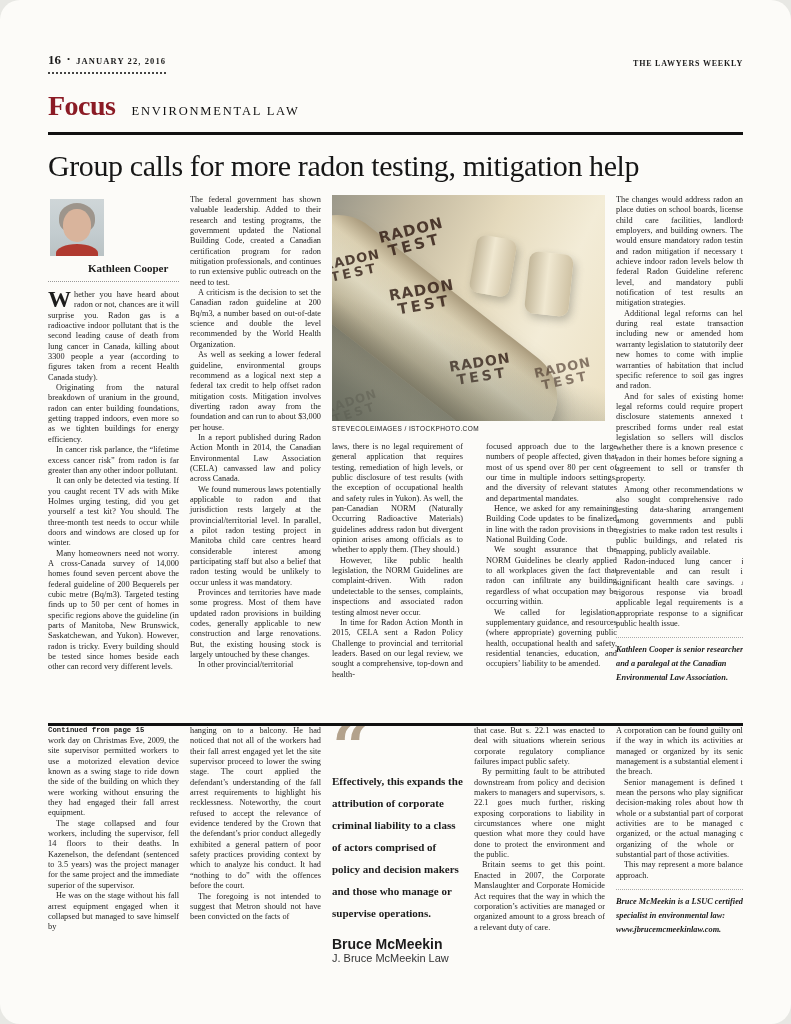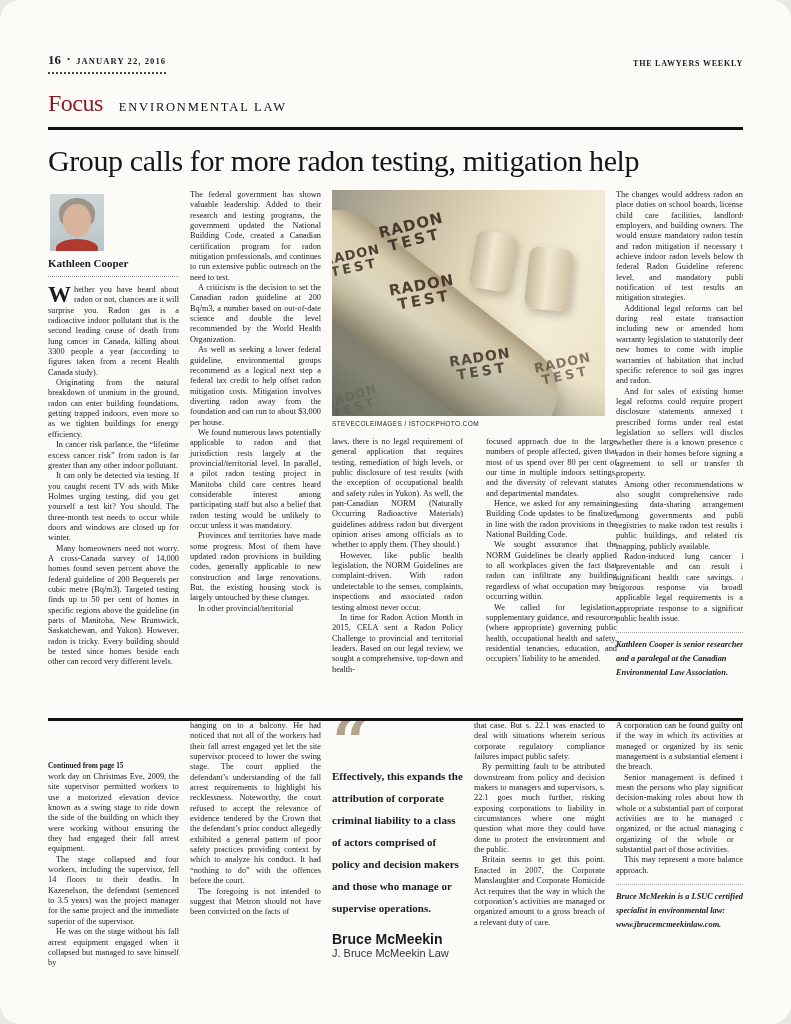--- a/index.html
+++ b/index.html
@@ -9,21 +9,21 @@
   
   .masthead { display:flex; justify-content:space-between; align-items:flex-end; }
   .folio { border-bottom:2px dotted #444; padding-bottom:4px; }
   .folio .pagenum { font-weight:bold; font-size:13px; }
   .folio .dot { font-size:9px; vertical-align:2px; padding:0 2px; }
   .folio .date { font-size:8.5px; font-weight:bold; letter-spacing:1.1px; }
   .pubname { font-size:8px; font-weight:bold; letter-spacing:0.8px; padding-bottom:6px; }
 
   
   .section-row { display:flex; align-items:baseline; margin-top:16px; padding-bottom:10px; border-bottom:3px solid #111; }
-  .section-name { font-size:24px; font-weight:normal; color:#8b1b25; letter-spacing:-0.5px; }
+  .section-name { font-size:28px; font-weight:bold; color:#8b1b25; letter-spacing:-0.5px; }
   .section-topic { font-size:12.5px; letter-spacing:1.8px; margin-left:16px; color:#111; }
 
   
   .headline1 { font-size:30px; font-weight:normal; letter-spacing:-0.4px; margin:14px 0 12px 0; color:#161616; }
 
   
   .cols { display:flex; gap:11px; }
   .col { width:131px; flex:0 0 131px; }
   .colwide { width:273px; flex:0 0 273px; }
   .art1 { height:528px; overflow:hidden; }
@@ -31,21 +31,21 @@
   p.body { font-size:8.3px; line-height:10.35px; text-align:justify; text-indent:8px; }
   p.body.noindent { text-indent:0; }
   .dropcap { float:left; font-size:23px; line-height:18px; font-weight:bold; padding-right:3px; padding-top:1px; }
 
   
   .byline-block { margin-bottom:8px; }
   .portrait { width:54px; height:57px; margin:4px 0 6px 2px; position:relative; overflow:hidden; background:linear-gradient(180deg,#cfd6d8 0%,#c3cccf 60%,#b9c2c4 100%); }
   .portrait .hair { position:absolute; left:9px; top:4px; width:36px; height:30px; border-radius:50% 50% 40% 40%; background:#9d958c; }
   .portrait .face { position:absolute; left:13px; top:10px; width:28px; height:33px; border-radius:48%; background:#d9b49c; }
   .portrait .shirt { position:absolute; left:6px; bottom:-6px; width:42px; height:18px; border-radius:50% 50% 0 0; background:#b03a30; }
-  .author-name { font-weight:bold; font-size:11px; }
+  .author-name { font-weight:bold; font-size:11px;margin-left:40px; }
   .byline-rule { border-bottom:1px dotted #999; height:8px; margin-bottom:6px; }
 
   
   .photo { position:relative; width:273px; height:226px; overflow:hidden;
            background:linear-gradient(115deg,#9b988a 0%,#c2b89f 22%,#e5dabd 48%,#f3ecd7 72%,#ece1c4 100%); }
   .photo .shade { position:absolute; inset:0; background:linear-gradient(35deg, rgba(86,92,82,.78) 0%, rgba(110,114,100,.35) 22%, transparent 48%),
                   linear-gradient(200deg, transparent 60%, rgba(96,100,88,.45) 88%); }
   .tube { position:absolute; left:-36px; top:16px; width:315px; height:100px; transform:rotate(38deg); transform-origin:40px 40px;
           border-radius:50px; background:linear-gradient(to bottom,#a99a7c 0%,#ddd2b4 22%,#efe7cd 50%,#d6c9a9 78%,#9c8e72 100%);
           box-shadow:10px 12px 20px rgba(55,55,45,.4); }
@@ -58,21 +58,21 @@
   .subcols { display:flex; gap:23px; }
 
   .bio { font-size:8.3px; line-height:14px; font-weight:bold; font-style:italic; margin-top:8px; padding-top:5px; border-top:1px dotted #aaa; }
 
   
   .article-divider { border-top:3px solid #111; margin-top:0px; }
   .headline2 { font-size:19.5px; margin:12px 0 14px 0; color:#161616; }
   .headline2 .lead { font-weight:bold; }
 
   .art2 { height:285px; overflow:hidden; }
-  .continued { font-family:Liberation Serif, serif; font-weight:bold; font-size:7.3px; margin-bottom:2px;margin-top:40px; }
+  .continued { font-family:Liberation Mono, monospace; font-weight:bold; font-size:7.3px; margin-bottom:2px; }
 
   
   .pullquote { padding-top:6px; }
   .quote-mark { font-family:"DejaVu Serif", serif; font-size:64px; line-height:30px; height:38px; color:#b3a28c; font-weight:bold; }
   .quote-text { font-size:11px; line-height:22px; font-weight:bold; color:#1d1d1d; text-align:left; }
   .quote-name { font-family:"Liberation Sans", sans-serif; font-weight:bold; font-size:14px; margin-top:12px; }
   .quote-org { font-family:"Liberation Sans", sans-serif; font-size:11px; color:#333; }
 </style>
 </head>
 <body>
@@ -111,20 +111,21 @@
       <p class="body">Originating from the natural breakdown of uranium in the ground, radon can enter building foundations, getting trapped indoors, even more so as we tighten buildings for energy efficiency.</p>
       <p class="body">In cancer risk parlance, the “lifetime excess cancer risk” from radon is far greater than any other indoor pollutant.</p>
       <p class="body">It can only be detected via testing. If you caught recent TV ads with Mike Holmes urging testing, did you get yourself a test kit? You should. The three-month test needs to occur while doors and windows are closed up for winter.</p>
       <p class="body">Many homeowners need not worry. A cross-Canada survey of 14,000 homes found seven percent above the federal guideline of 200 Bequerels per cubic metre (Bq/m3). Targeted testing finds up to 50 per cent of homes in specific regions above the guideline (in parts of Manitoba, New Brunswick, Saskatchewan, and Yukon). However, radon is tricky. Every building should be tested since homes beside each other can record very different levels.</p>
     </div>
 
     <div class="col">
       <p class="body noindent">The federal government has shown valuable leadership. Added to their research and testing programs, the government updated the National Building Code, created a Canadian certification program for radon mitigation professionals, and continues to run extensive public outreach on the need to test.</p>
       <p class="body">A criticism is the decision to set the Canadian radon guideline at 200 Bq/m3, a number based on out-of-date science and double the level recommended by the World Health Organization.</p>
       <p class="body">As well as seeking a lower federal guideline, environmental groups recommend as a logical next step a federal tax credit to help offset radon mitigation costs. Mitigation involves diverting radon away from the foundation and can run to about $3,000 per house.</p>
+      <p class="body">In a report published during Radon Action Month in 2014, the Canadian Environmental Law Association (CELA) canvassed law and policy across Canada.</p>
       <p class="body">We found numerous laws potentially applicable to radon and that jurisdiction rests largely at the provincial/territorial level. In parallel, a pilot radon testing project in Manitoba child care centres heard considerable interest among participating staff but also a belief that radon testing would be unlikely to occur unless it was mandatory.</p>
       <p class="body">Provinces and territories have made some progress. Most of them have updated radon provisions in building codes, generally applicable to new construction and large renovations. But, the existing housing stock is largely untouched by these changes.</p>
       <p class="body">In other provincial/territorial</p>
     </div>
 
     <div class="colwide">
       <div class="photo">
         <div class="tube"></div>
         <div class="stamp" style="left:48px; top:28px; font-size:15px; transform:rotate(-14deg);">
           <span class="l1">RADON</span>

